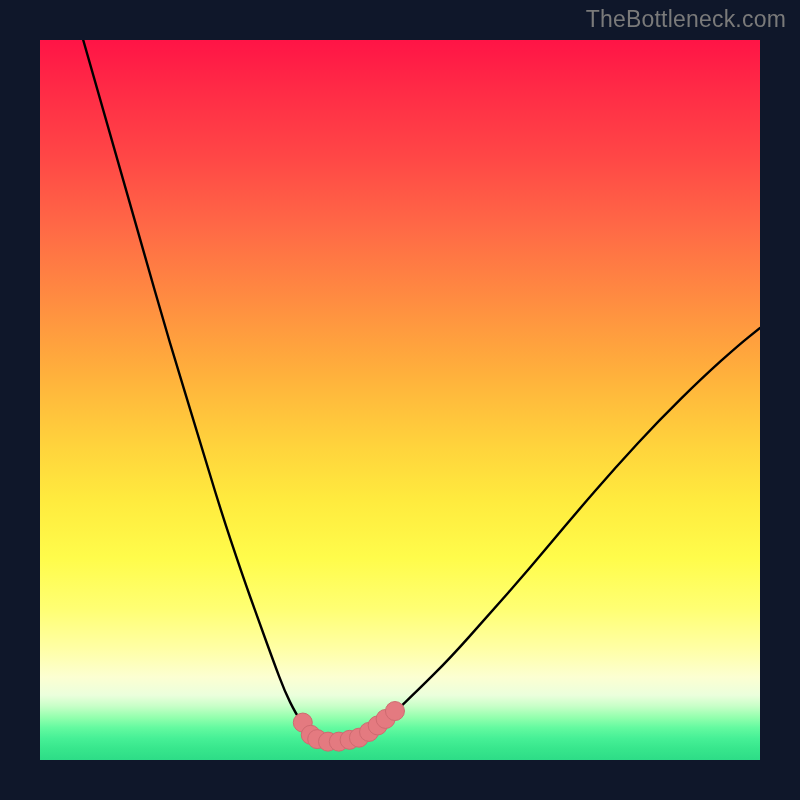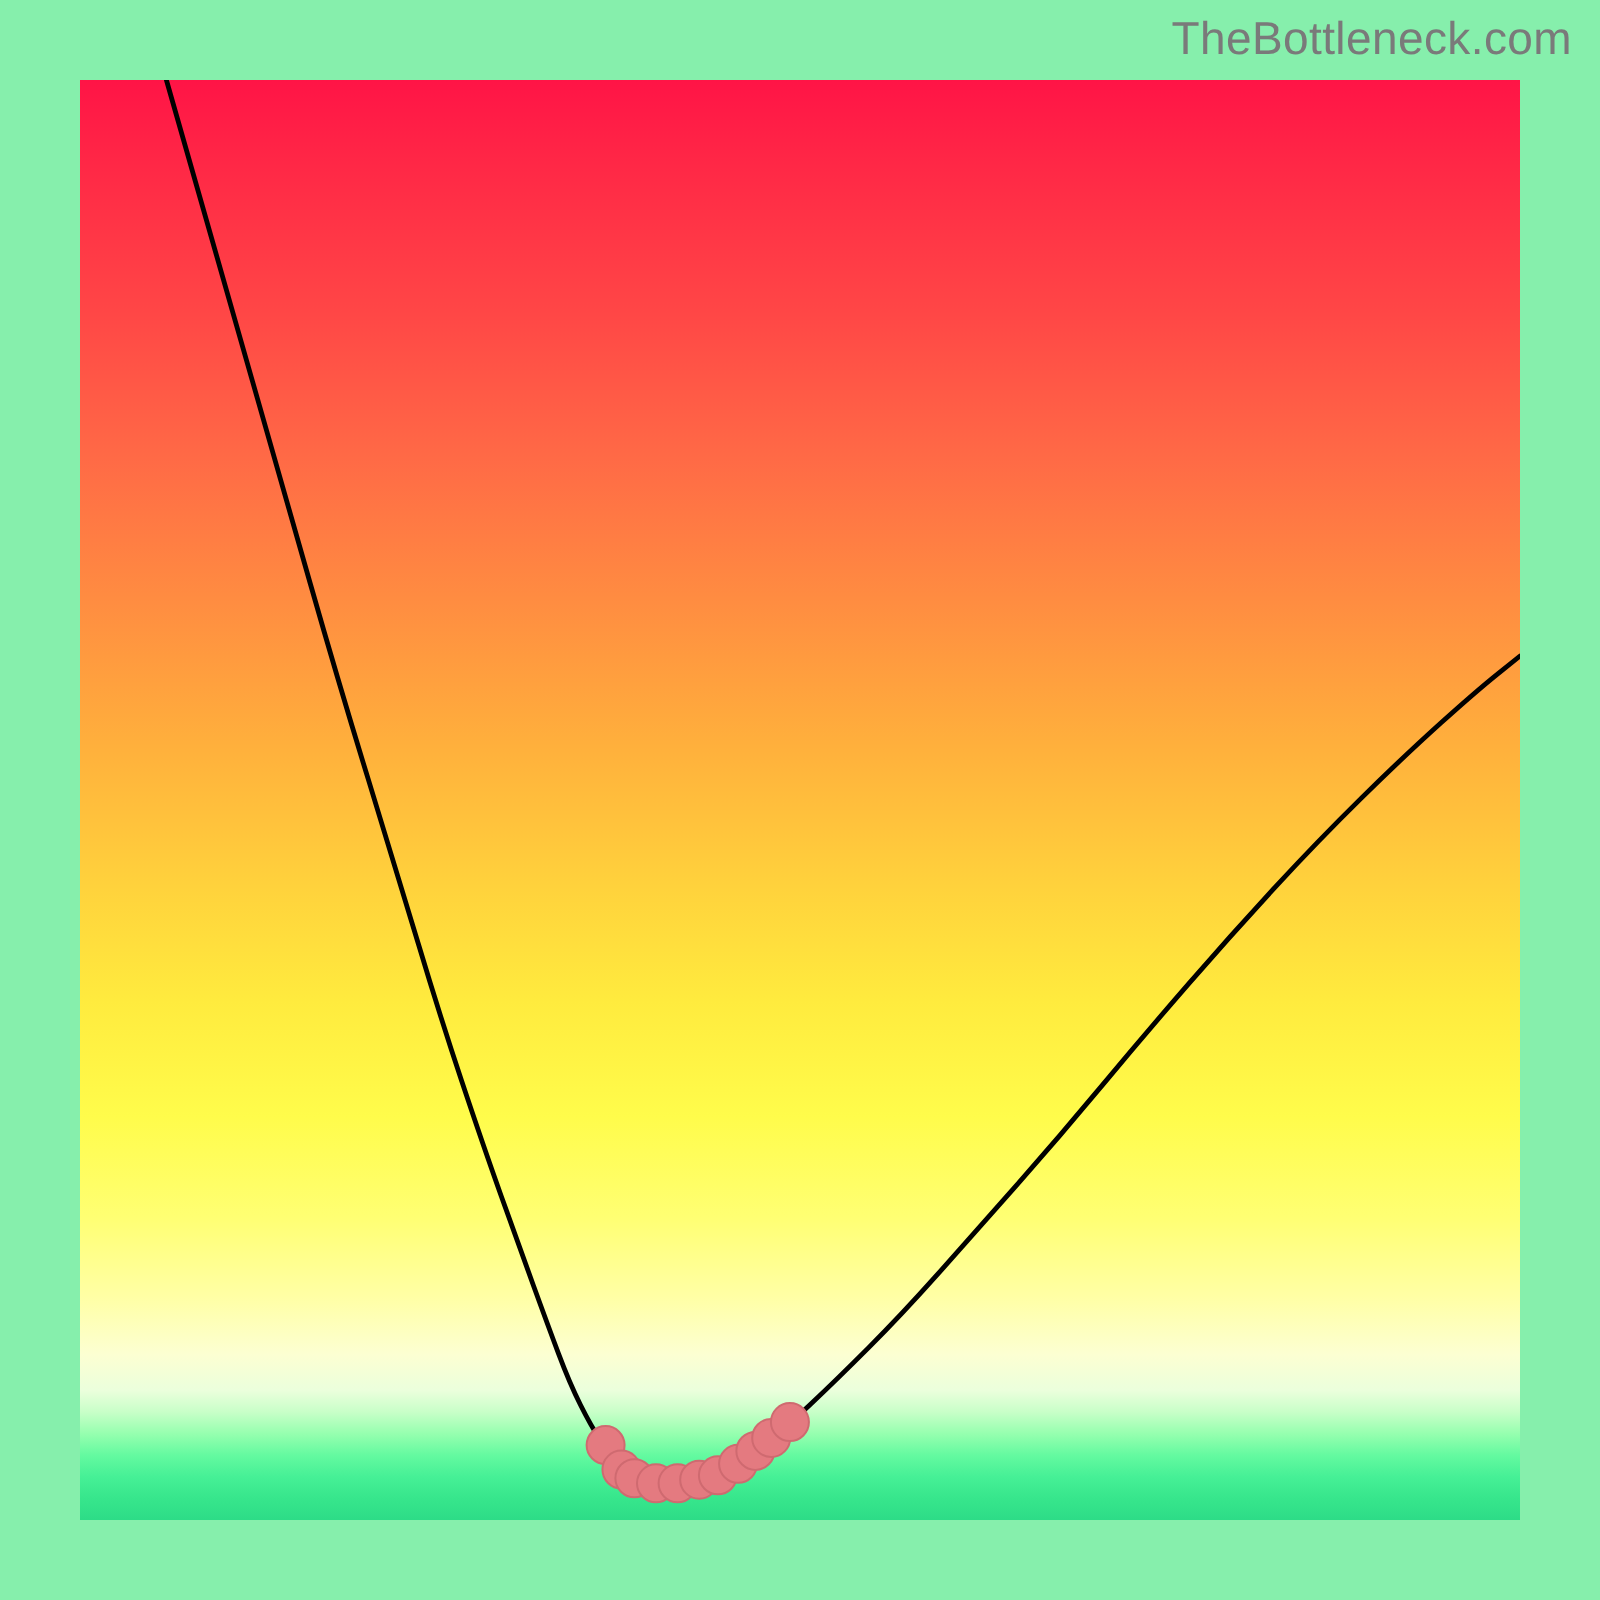--- a/index.html
+++ b/index.html
@@ -10,21 +10,21 @@
     background: #000;
     overflow: hidden;
     font-family: Arial, Helvetica, sans-serif;
   }
   .frame {
     position: absolute;
     left: 0;
     top: 0;
     width: 800px;
     height: 800px;
-    background: #86efac;
+    background: #0f172a;
   }
   .plot-area {
     position: absolute;
     left: 40px;
     top: 40px;
     width: 720px;
     height: 720px;
     overflow: hidden;
   }
   .gradient {

